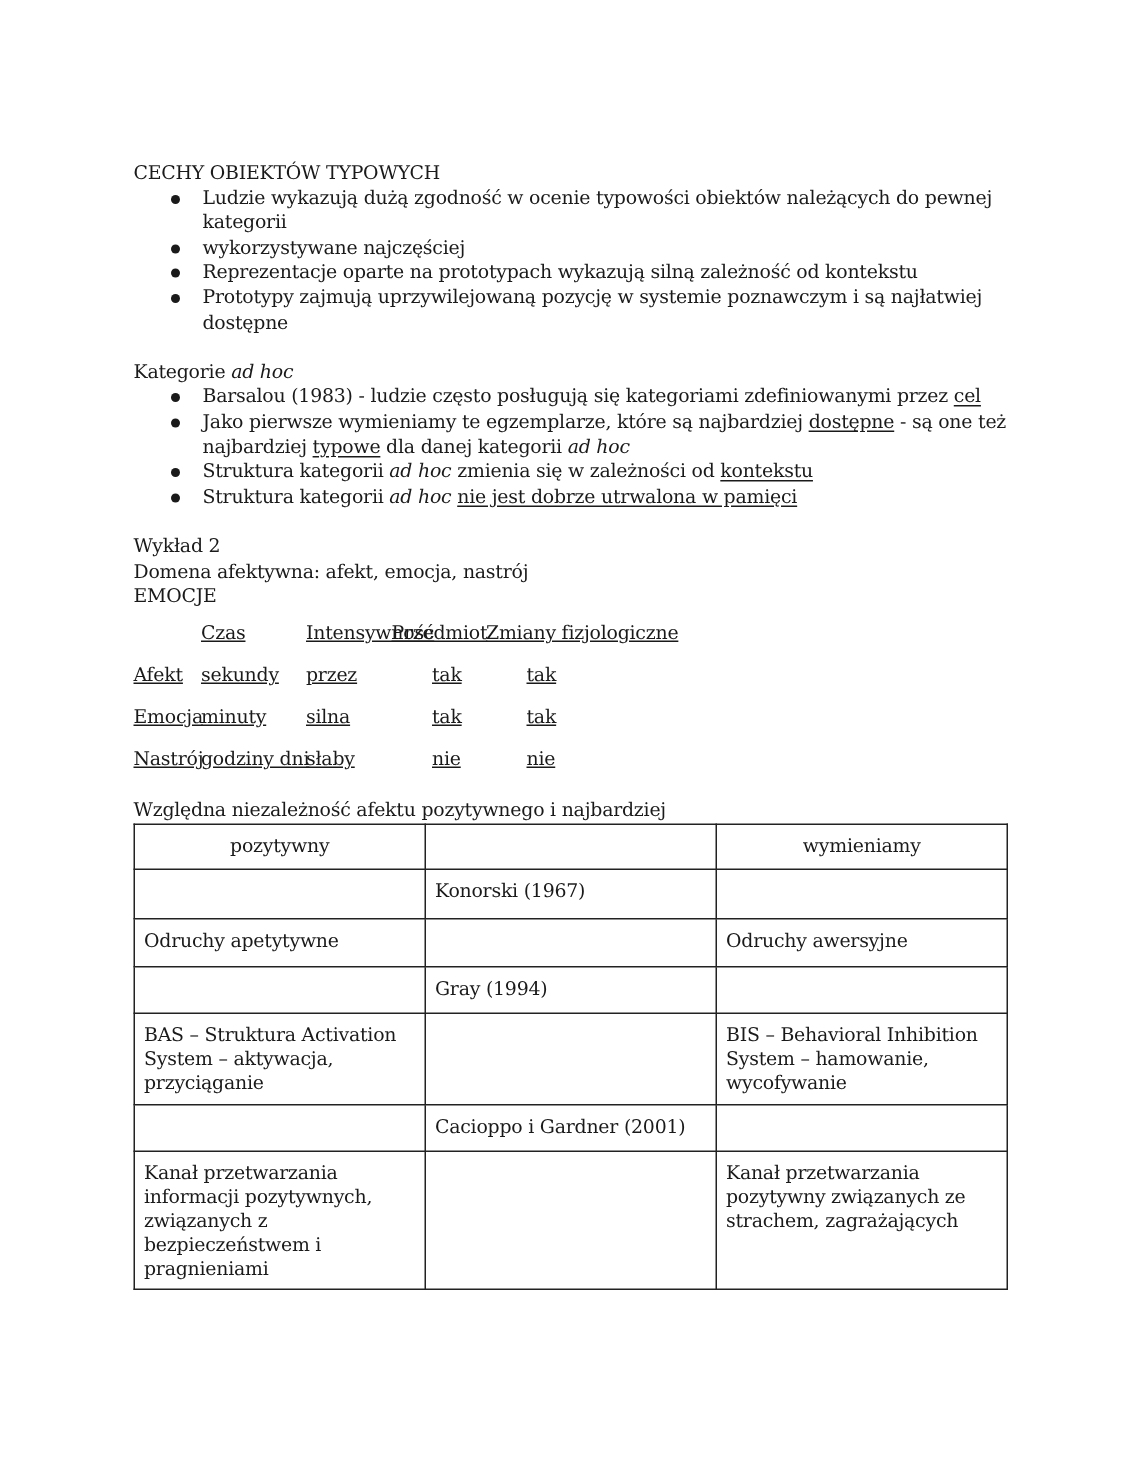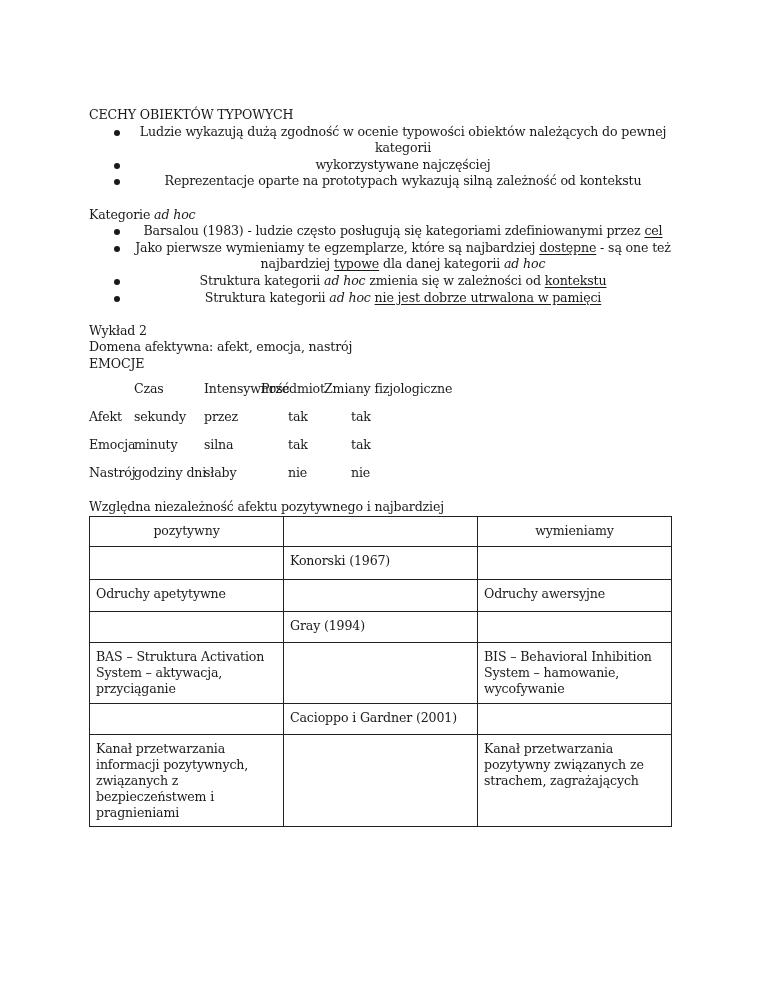--- a/index.html
+++ b/index.html
@@ -3,34 +3,34 @@
 <meta charset="utf-8">
 <style>
   html, body { margin: 0; padding: 0; background: #ffffff; }
   body {
     width: 760px; height: 984px; position: relative; overflow: hidden;
     font-family: "DejaVu Serif", "Liberation Serif", serif;
     font-size: 12.6px; color: #1a1a1a; letter-spacing: -0.15px;
   }
   .page { position: absolute; left: 89px; top: 107px; width: 582px; }
   .line { line-height: 16.6px; white-space: nowrap; }
-  ul.bul { list-style: none; margin: 0; padding: 0; text-align: center; }
+  ul.bul { list-style: none; margin: 0; padding: 0; }
   ul.bul li { position: relative; padding-left: 46px; line-height: 16.6px; }
   ul.bul li .dot {
     position: absolute; left: 25px; top: 6px; width: 6px; height: 6px;
     border-radius: 50%; background: #1a1a1a;
   }
   .u { text-decoration: underline; text-underline-offset: 2px; }
   .i { font-style: italic; }
   .gap { height: 16.6px; }
 
   
   .grid { position: relative; height: 112px; }
   .grid .r { position: absolute; left: 0; height: 17px; line-height: 17px; white-space: nowrap; }
-  .grid .c { position: absolute; top: 0; }
+  .grid .c { position: absolute; top: 0; text-decoration: underline; }
 
   
   table.t {
     border-collapse: collapse; width: 582px; table-layout: fixed; margin-top: 1px;
   }
   table.t td {
     border: 1.5px solid #222; vertical-align: top;
     padding: 6px 6px 5px 6px; line-height: 16px; white-space: normal;
   }
   table.t td.ctr { text-align: center; }
@@ -47,20 +47,25 @@
       <div>Ludzie wykazują dużą zgodność w ocenie typowości obiektów należących do pewnej</div>
       <div>kategorii</div>
     </li>
     <li>
       <span class="dot"></span>
       <div>wykorzystywane najczęściej</div>
     </li>
     <li>
       <span class="dot"></span>
       <div>Reprezentacje oparte na prototypach wykazują silną zależność od kontekstu</div>
+    </li>
+    <li>
+      <span class="dot"></span>
+      <div>Prototypy zajmują uprzywilejowaną pozycję w systemie poznawczym i są najłatwiej</div>
+      <div>dostępne</div>
     </li>
   </ul>
 
   <div class="gap"></div>
 
   <div class="line"><span>Kategorie </span><span class="i">ad hoc</span></div>
   <ul class="bul">
     <li>
       <span class="dot"></span>
       <div><span>Barsalou (1983) - ludzie często posługują się kategoriami zdefiniowanymi przez </span><span class="u">cel</span></div>

